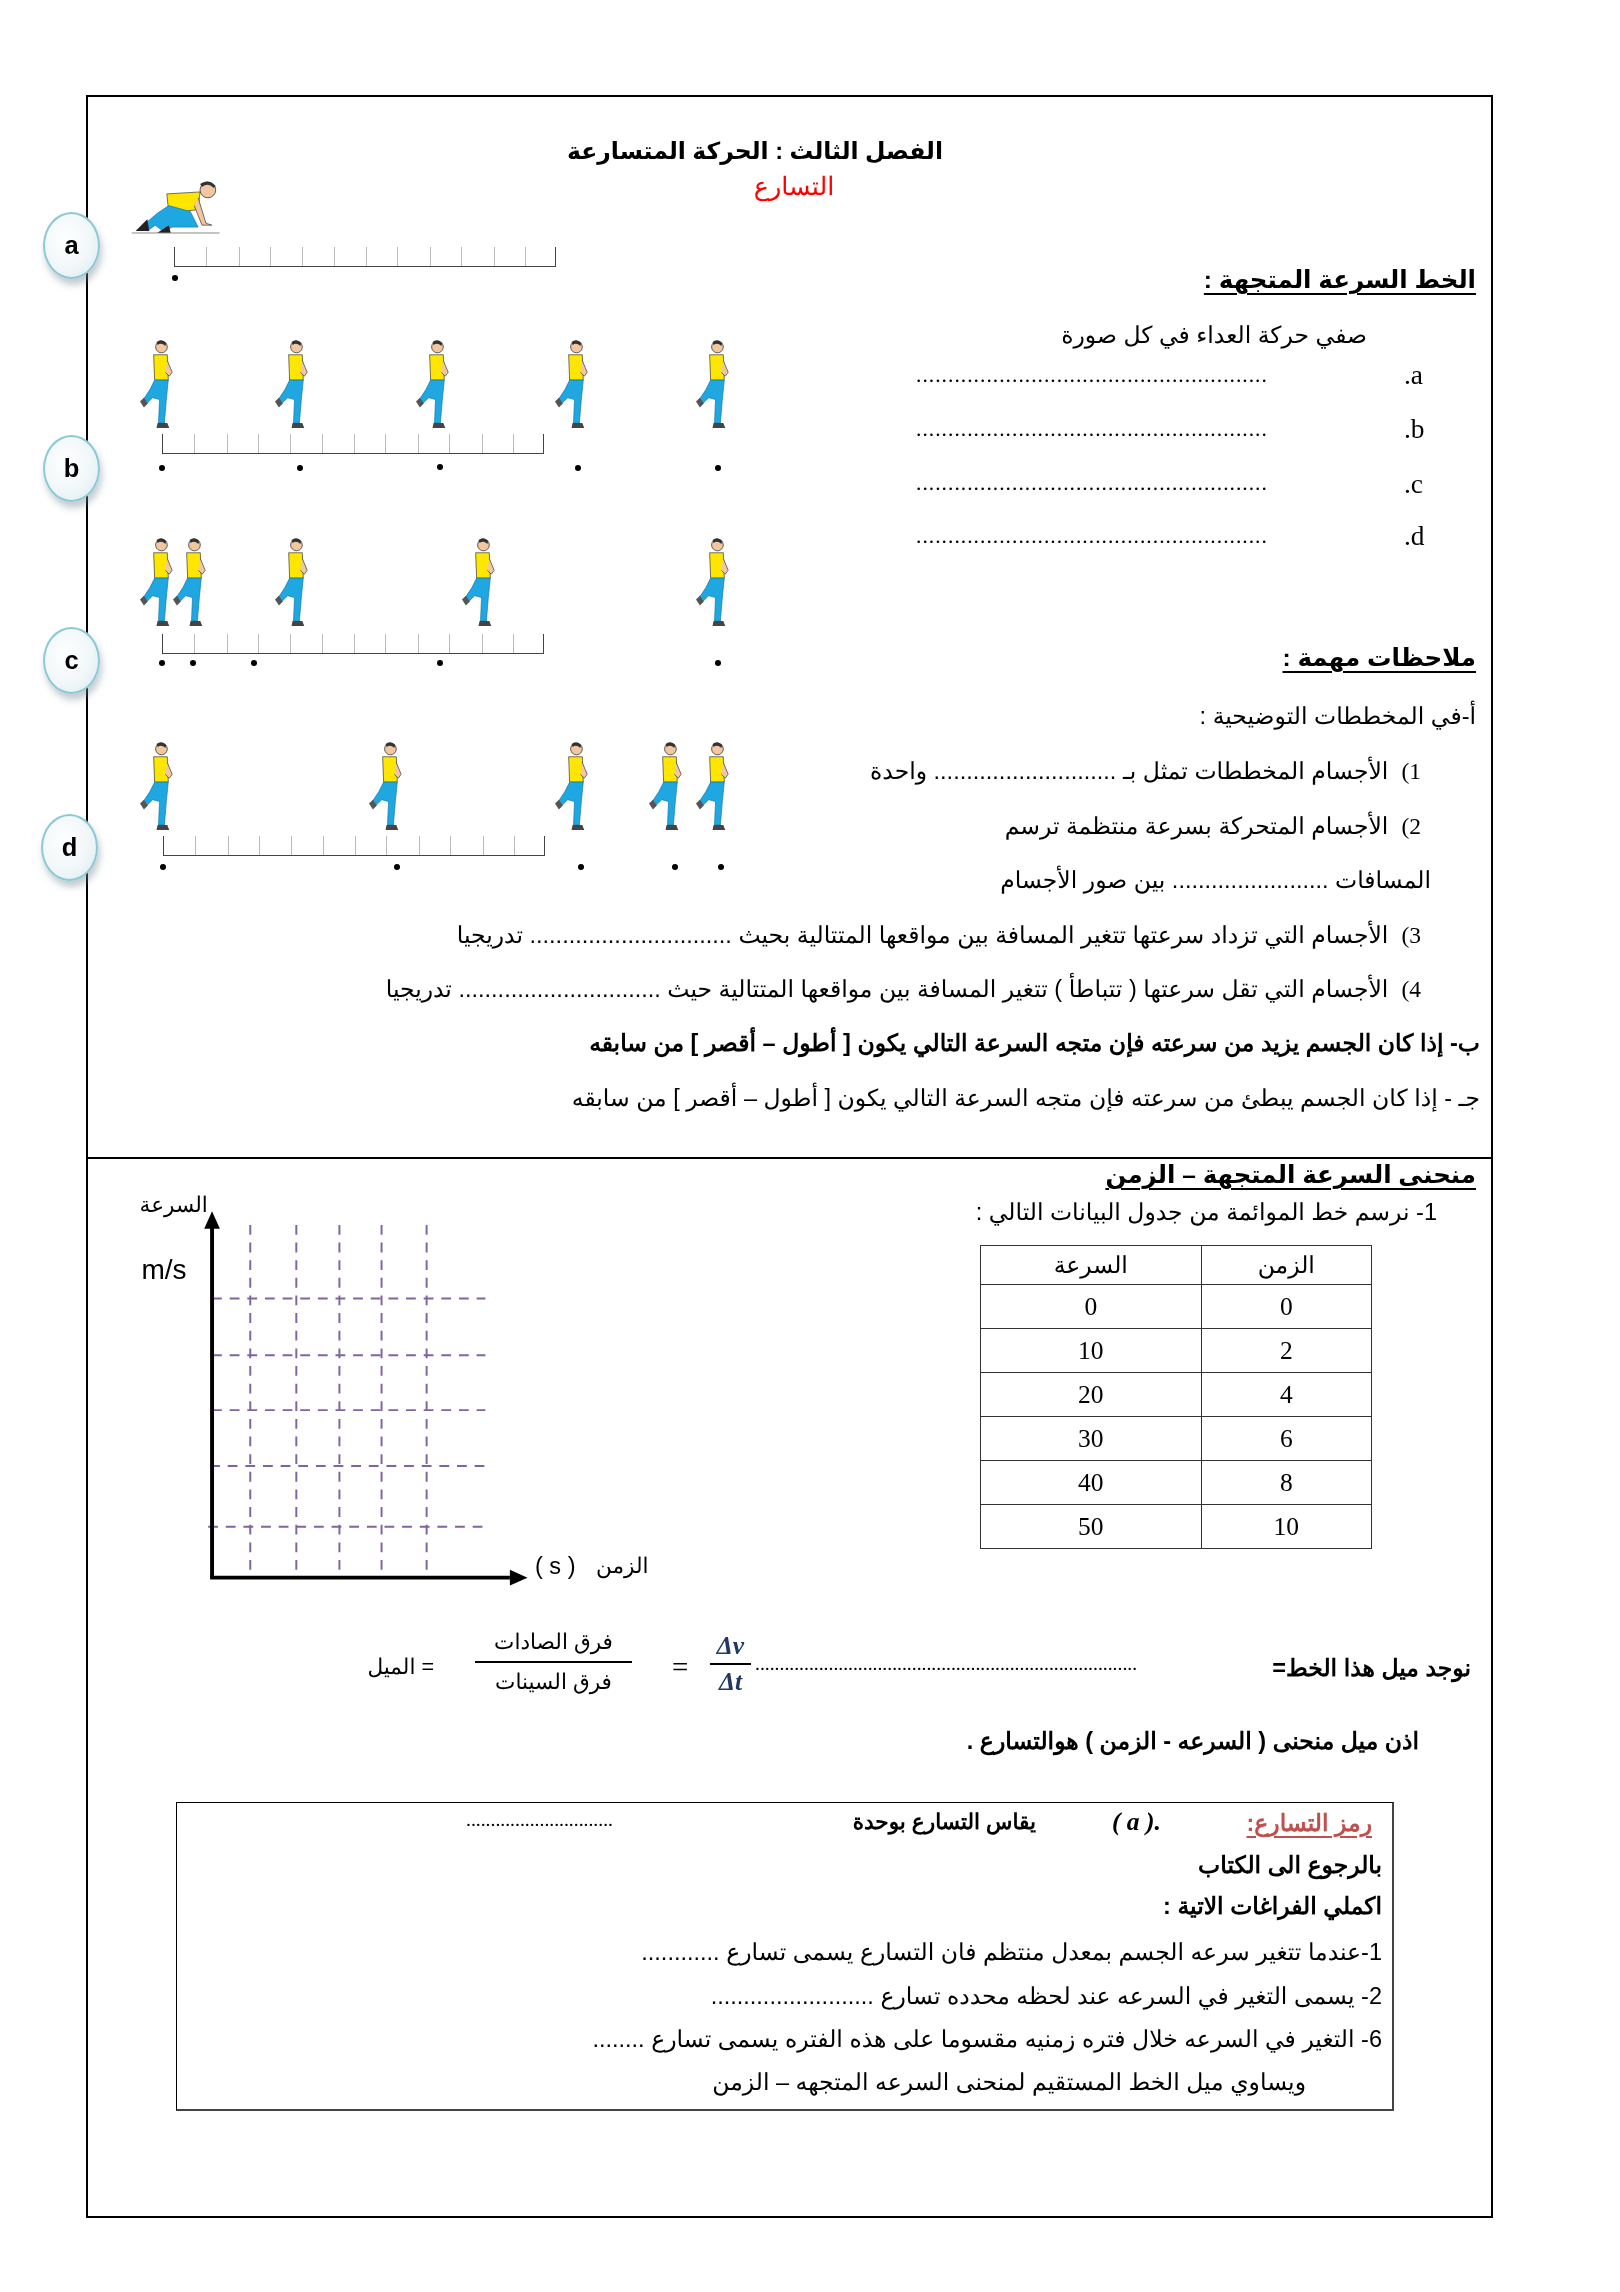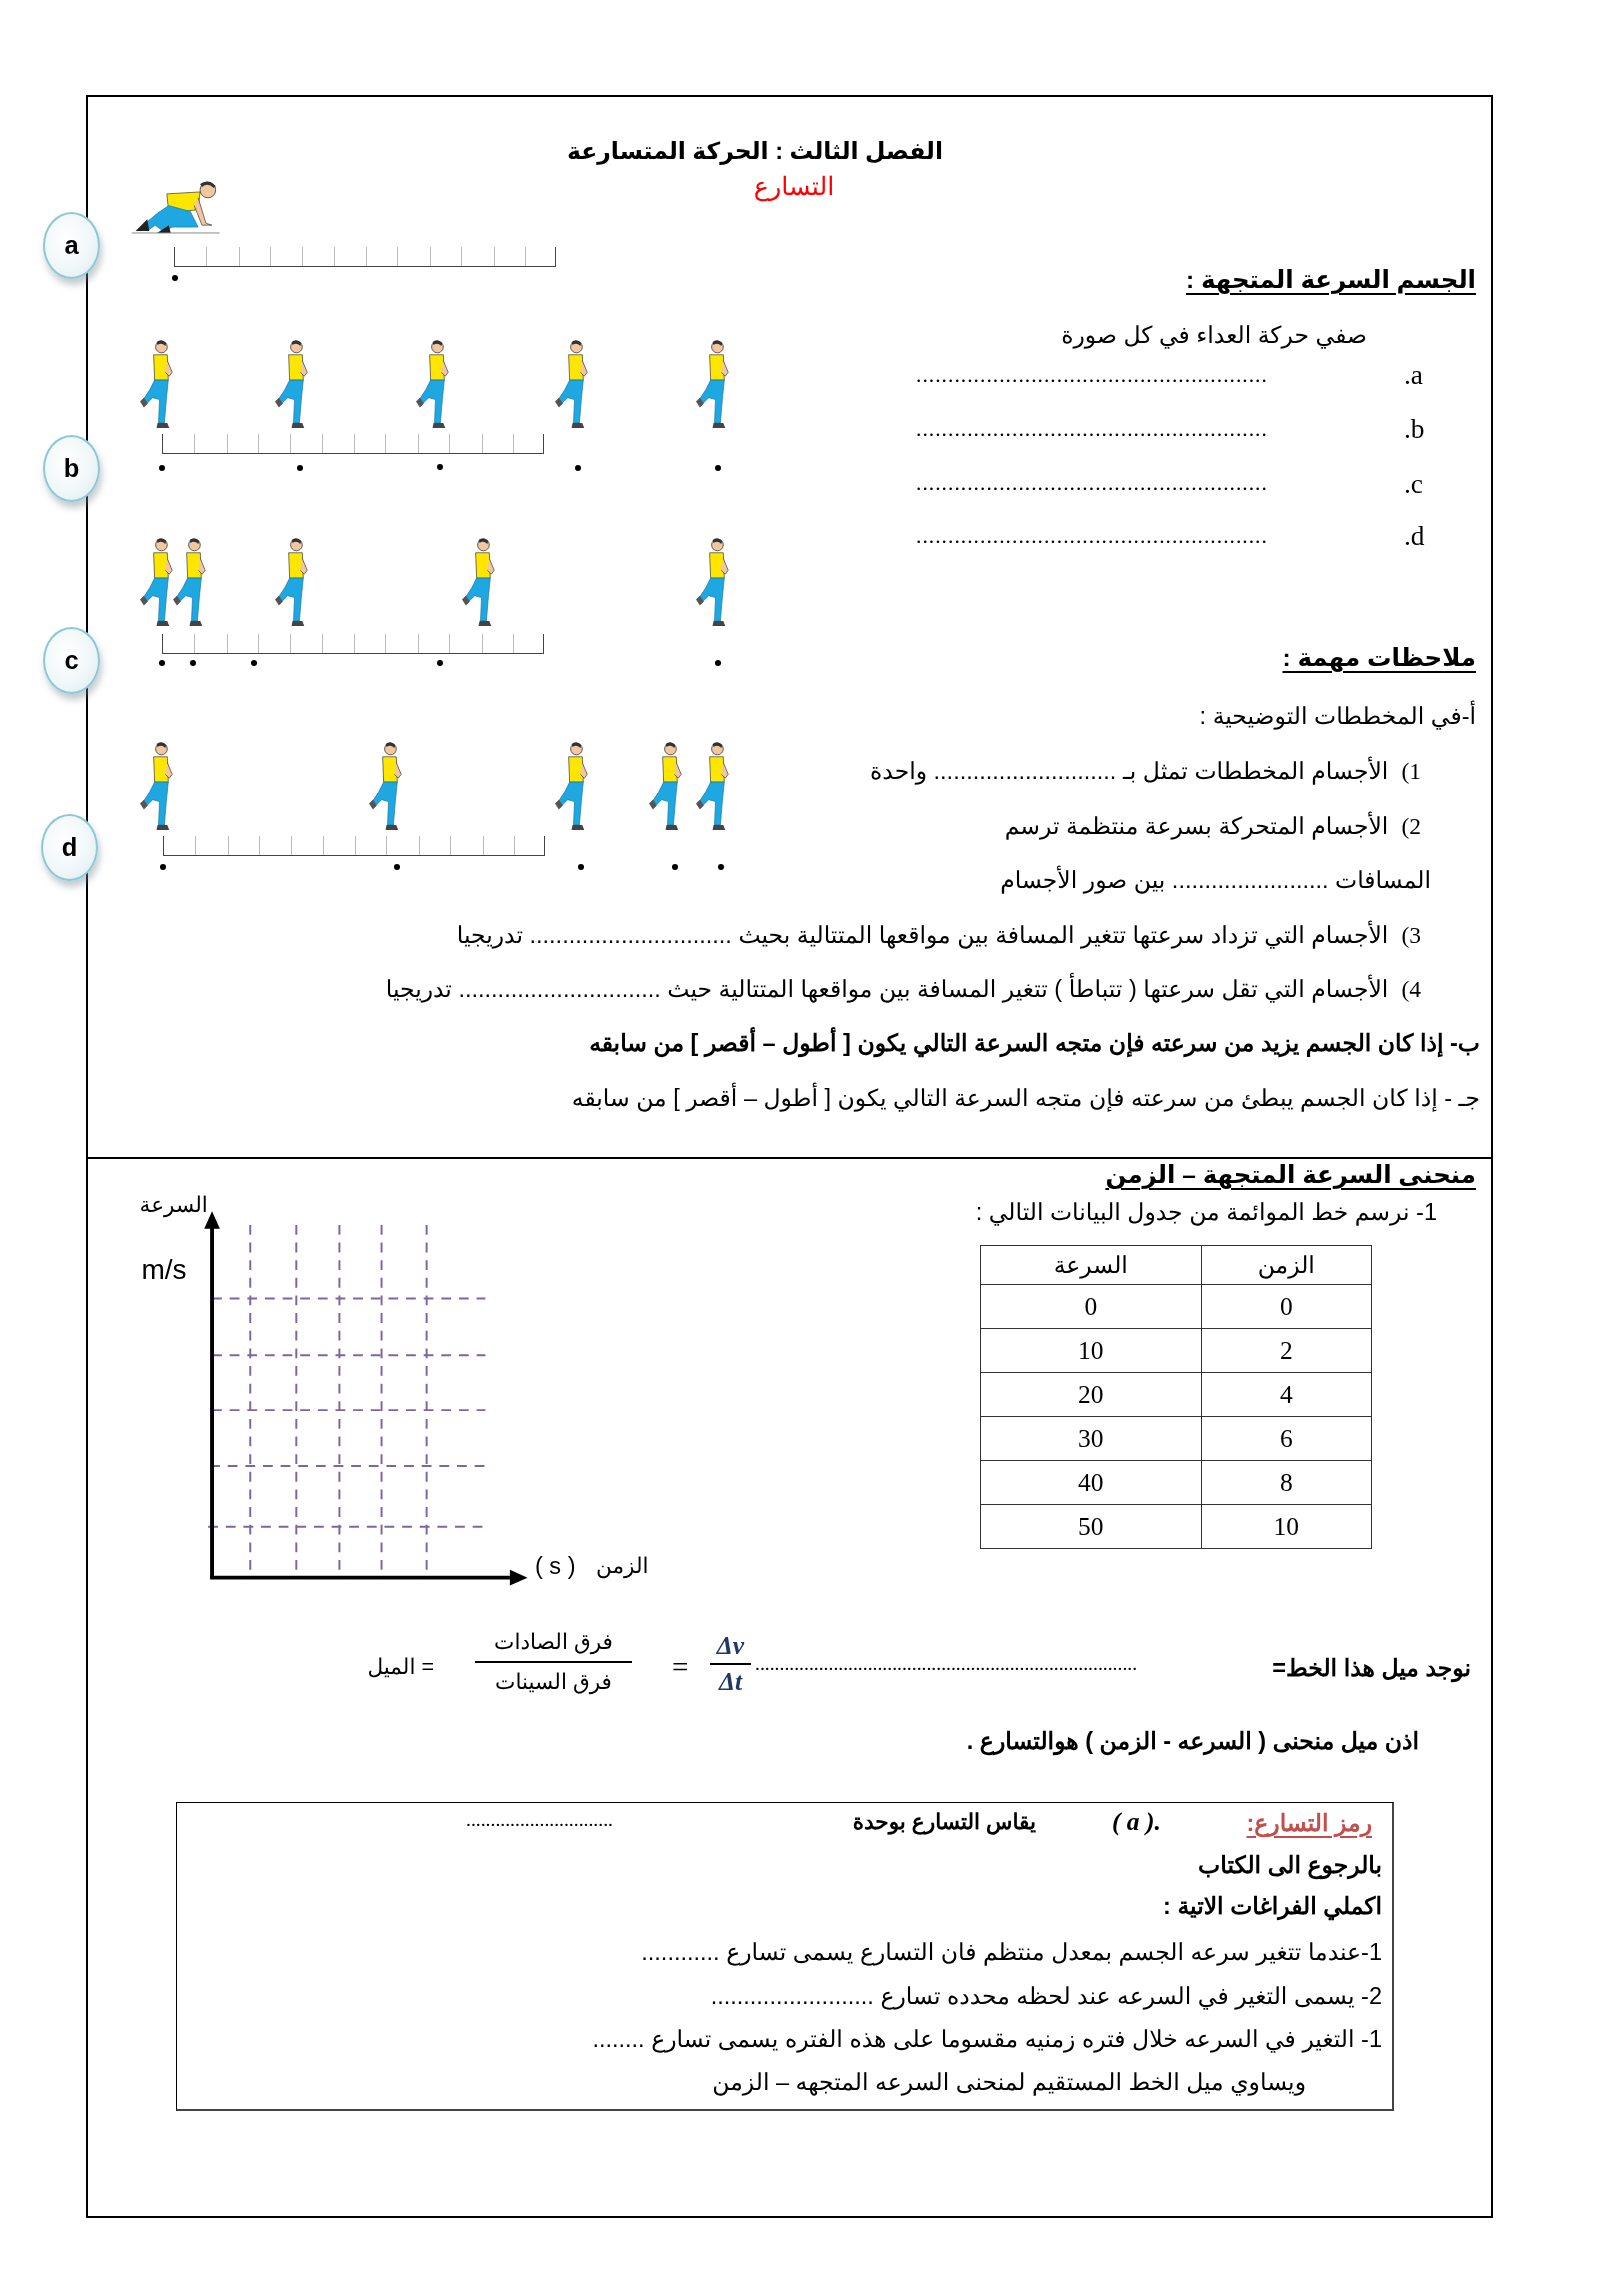--- a/index.html
+++ b/index.html
@@ -206,21 +206,21 @@
   </svg>
 <svg class="runner" style="left:696px; top:741px;" viewBox="0 0 40 92" width="39" height="90">
     <use href="#runner-sym"></use>
   </svg>
 <div class="dot" style="left:160px; top:864px;"></div>
 <div class="dot" style="left:394px; top:864px;"></div>
 <div class="dot" style="left:578px; top:864px;"></div>
 <div class="dot" style="left:672px; top:864px;"></div>
 <div class="dot" style="left:718px; top:864px;"></div>
 
-<div class="abs rtl section-head ul" style="right:144px; top:265px;">الجسم السرعة المتجهة :</div>
+<div class="abs rtl section-head ul" style="right:144px; top:265px;">الخط السرعة المتجهة :</div>
 <div class="abs rtl body-text" style="right:253px; top:321px;">صفي حركة العداء في كل صورة</div>
 
 <div class="abs serif" style="left:1404px; top:360px; font-size:27.4px;">.a</div>
 <div class="abs serif" style="left:916px; top:363px; font-size:21.6px; letter-spacing:1px;">.......................................................</div>
 <div class="abs serif" style="left:1404px; top:414px; font-size:27.4px;">.b</div>
 <div class="abs serif" style="left:916px; top:417px; font-size:21.6px; letter-spacing:1px;">.......................................................</div>
 <div class="abs serif" style="left:1404px; top:469px; font-size:27.4px;">.c</div>
 <div class="abs serif" style="left:916px; top:471px; font-size:21.6px; letter-spacing:1px;">.......................................................</div>
 <div class="abs serif" style="left:1404px; top:521px; font-size:27.4px;">.d</div>
 <div class="abs serif" style="left:916px; top:524px; font-size:21.6px; letter-spacing:1px;">.......................................................</div>
@@ -323,15 +323,15 @@
 
 <div class="box"></div>
 <div class="abs rtl body-text bold ul" style="right:248px; top:1809px; color:#c0504d; font-size:23.5px;">رمز التسارع:</div>
 <div class="abs serif" style="left:1112px; top:1807px; font-size:25.5px; font-style:italic; font-weight:bold;">( a ).</div>
 <div class="abs rtl body-text bold" style="right:584px; top:1809px; font-size:21.6px;">يقاس التسارع بوحدة</div>
 <div class="abs serif" style="left:466px; top:1809px; font-size:19.6px;">..............................</div>
 <div class="abs rtl body-text bold" style="right:238px; top:1851px;">بالرجوع الى الكتاب</div>
 <div class="abs rtl body-text bold" style="right:238px; top:1892px;">اكملي  الفراغات  الاتية :</div>
 <div class="abs rtl body-text" style="right:238px; top:1938px;">1-عندما  تتغير سرعه  الجسم بمعدل منتظم  فان التسارع يسمى تسارع ............</div>
 <div class="abs rtl body-text" style="right:238px; top:1982px;text-align:right;">2-  يسمى التغير في السرعه عند لحظه محدده تسارع .........................</div>
-<div class="abs rtl body-text" style="right:238px; top:2025px;">1-  التغير في السرعه خلال فتره زمنيه مقسوما على هذه الفتره يسمى تسارع  ........</div>
+<div class="abs rtl body-text" style="right:238px; top:2025px;">6-  التغير في السرعه خلال فتره زمنيه مقسوما على هذه الفتره يسمى تسارع  ........</div>
 <div class="abs rtl body-text" style="right:314px; top:2068px;">ويساوي ميل الخط المستقيم لمنحنى السرعه المتجهه – الزمن</div>
 
 
 </body></html>

